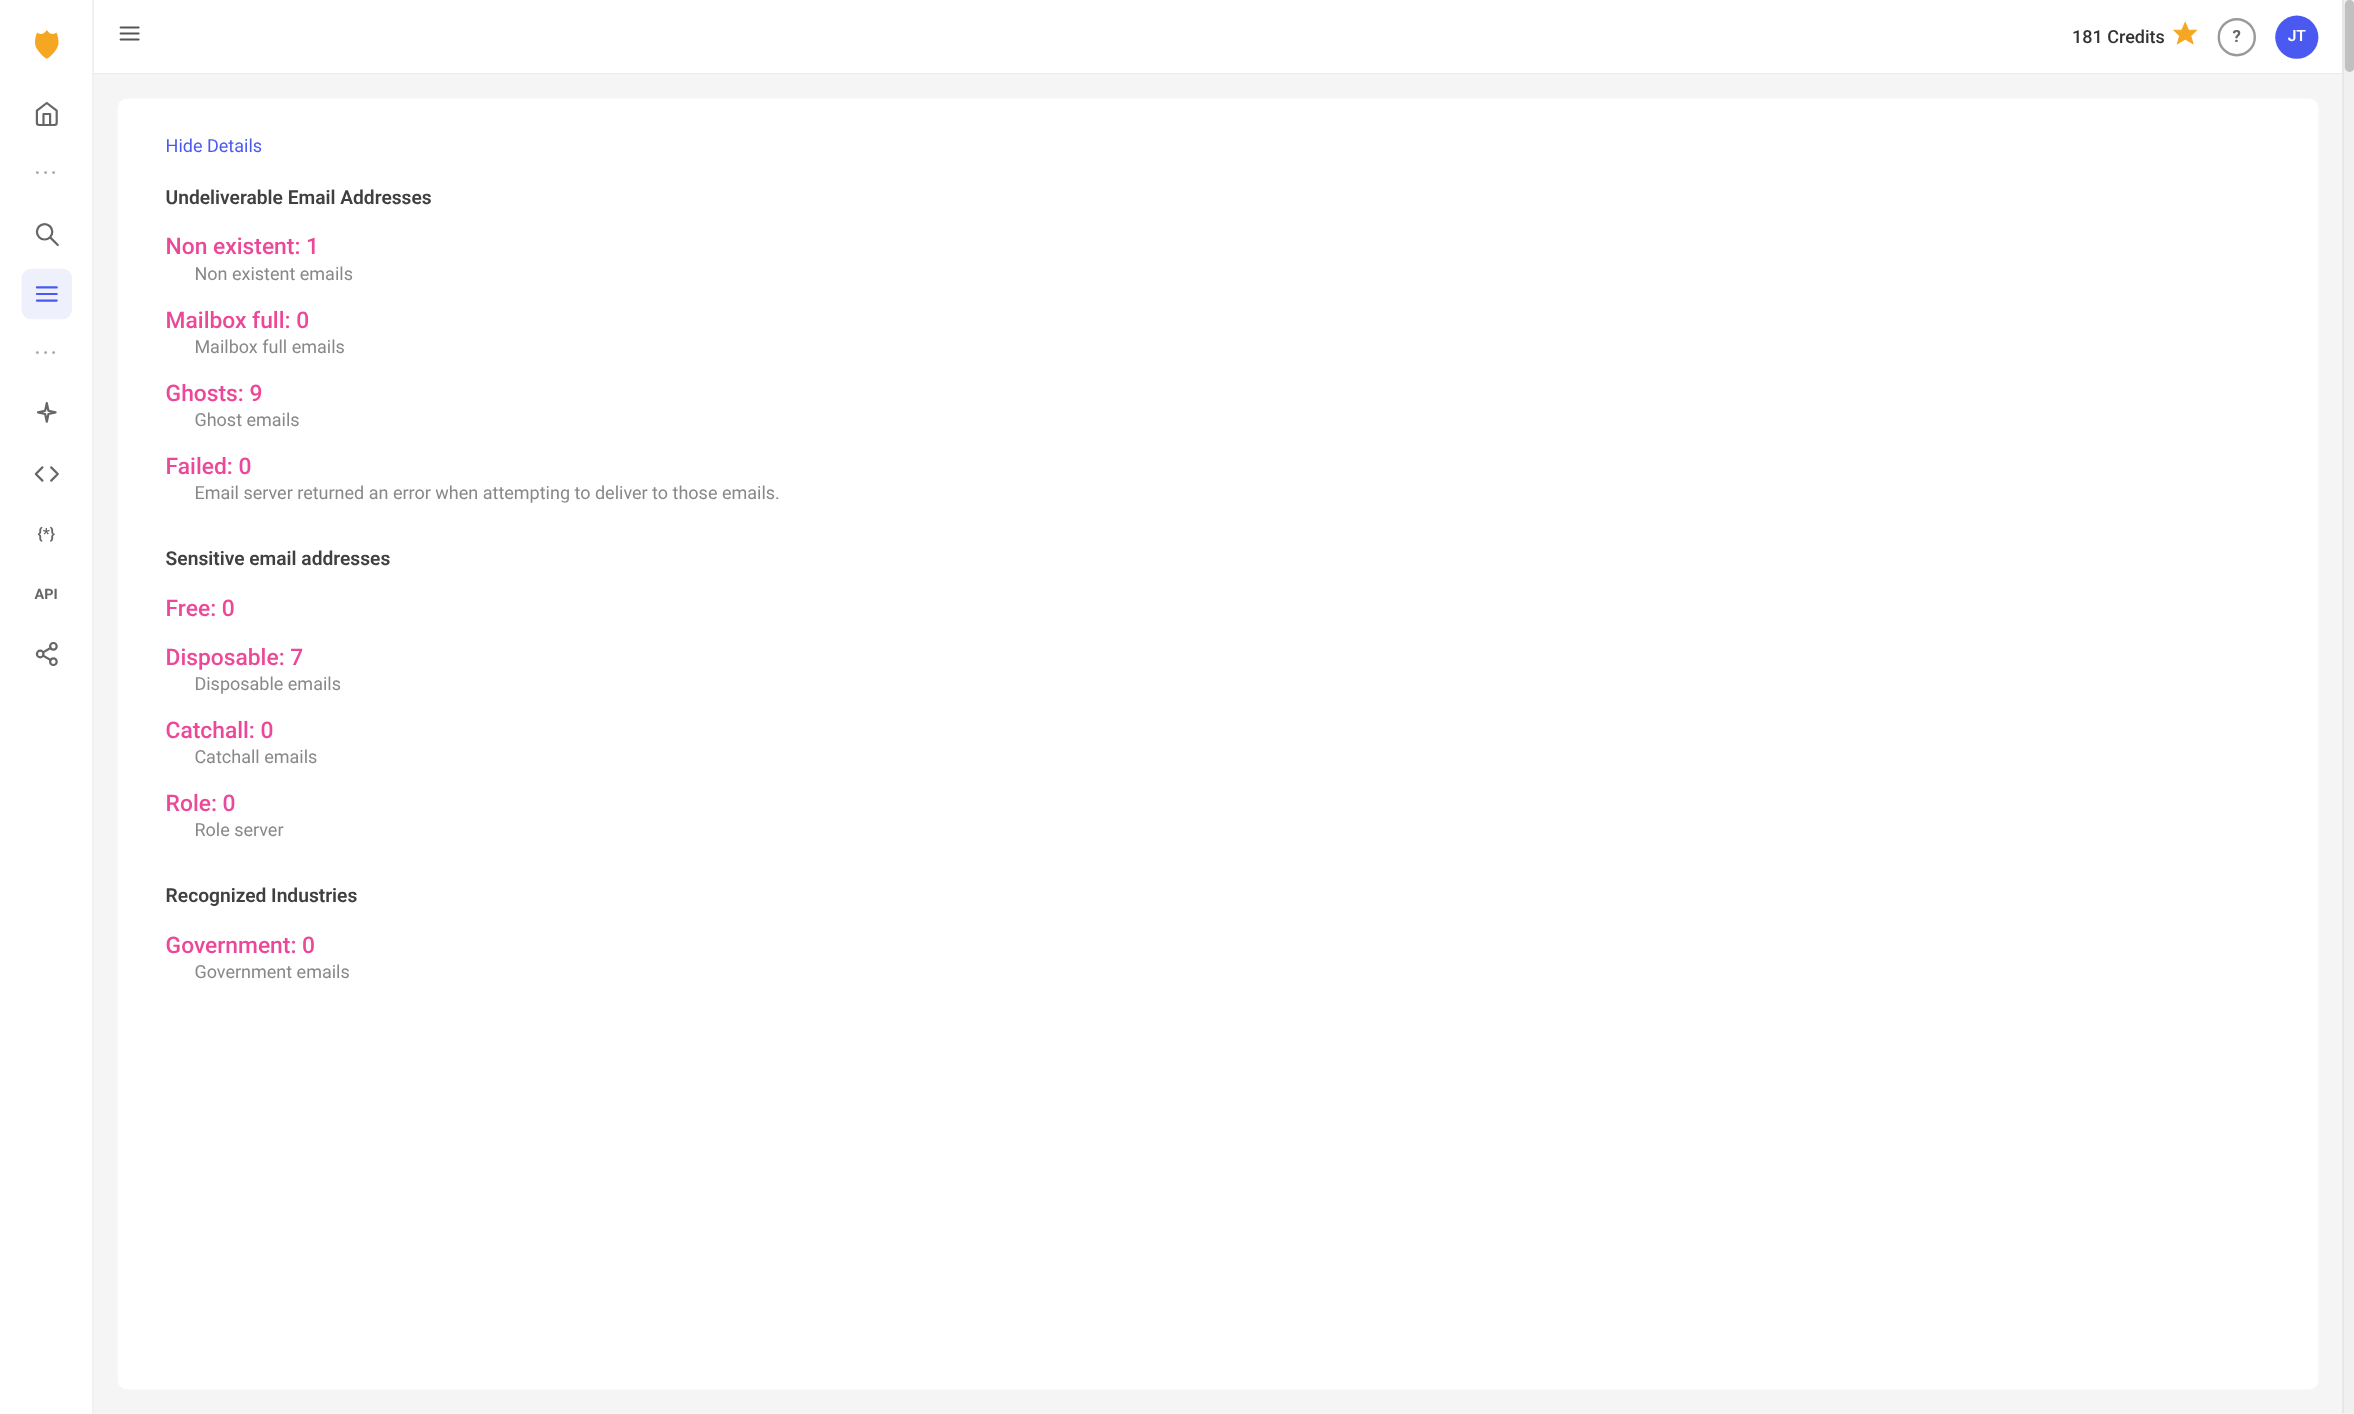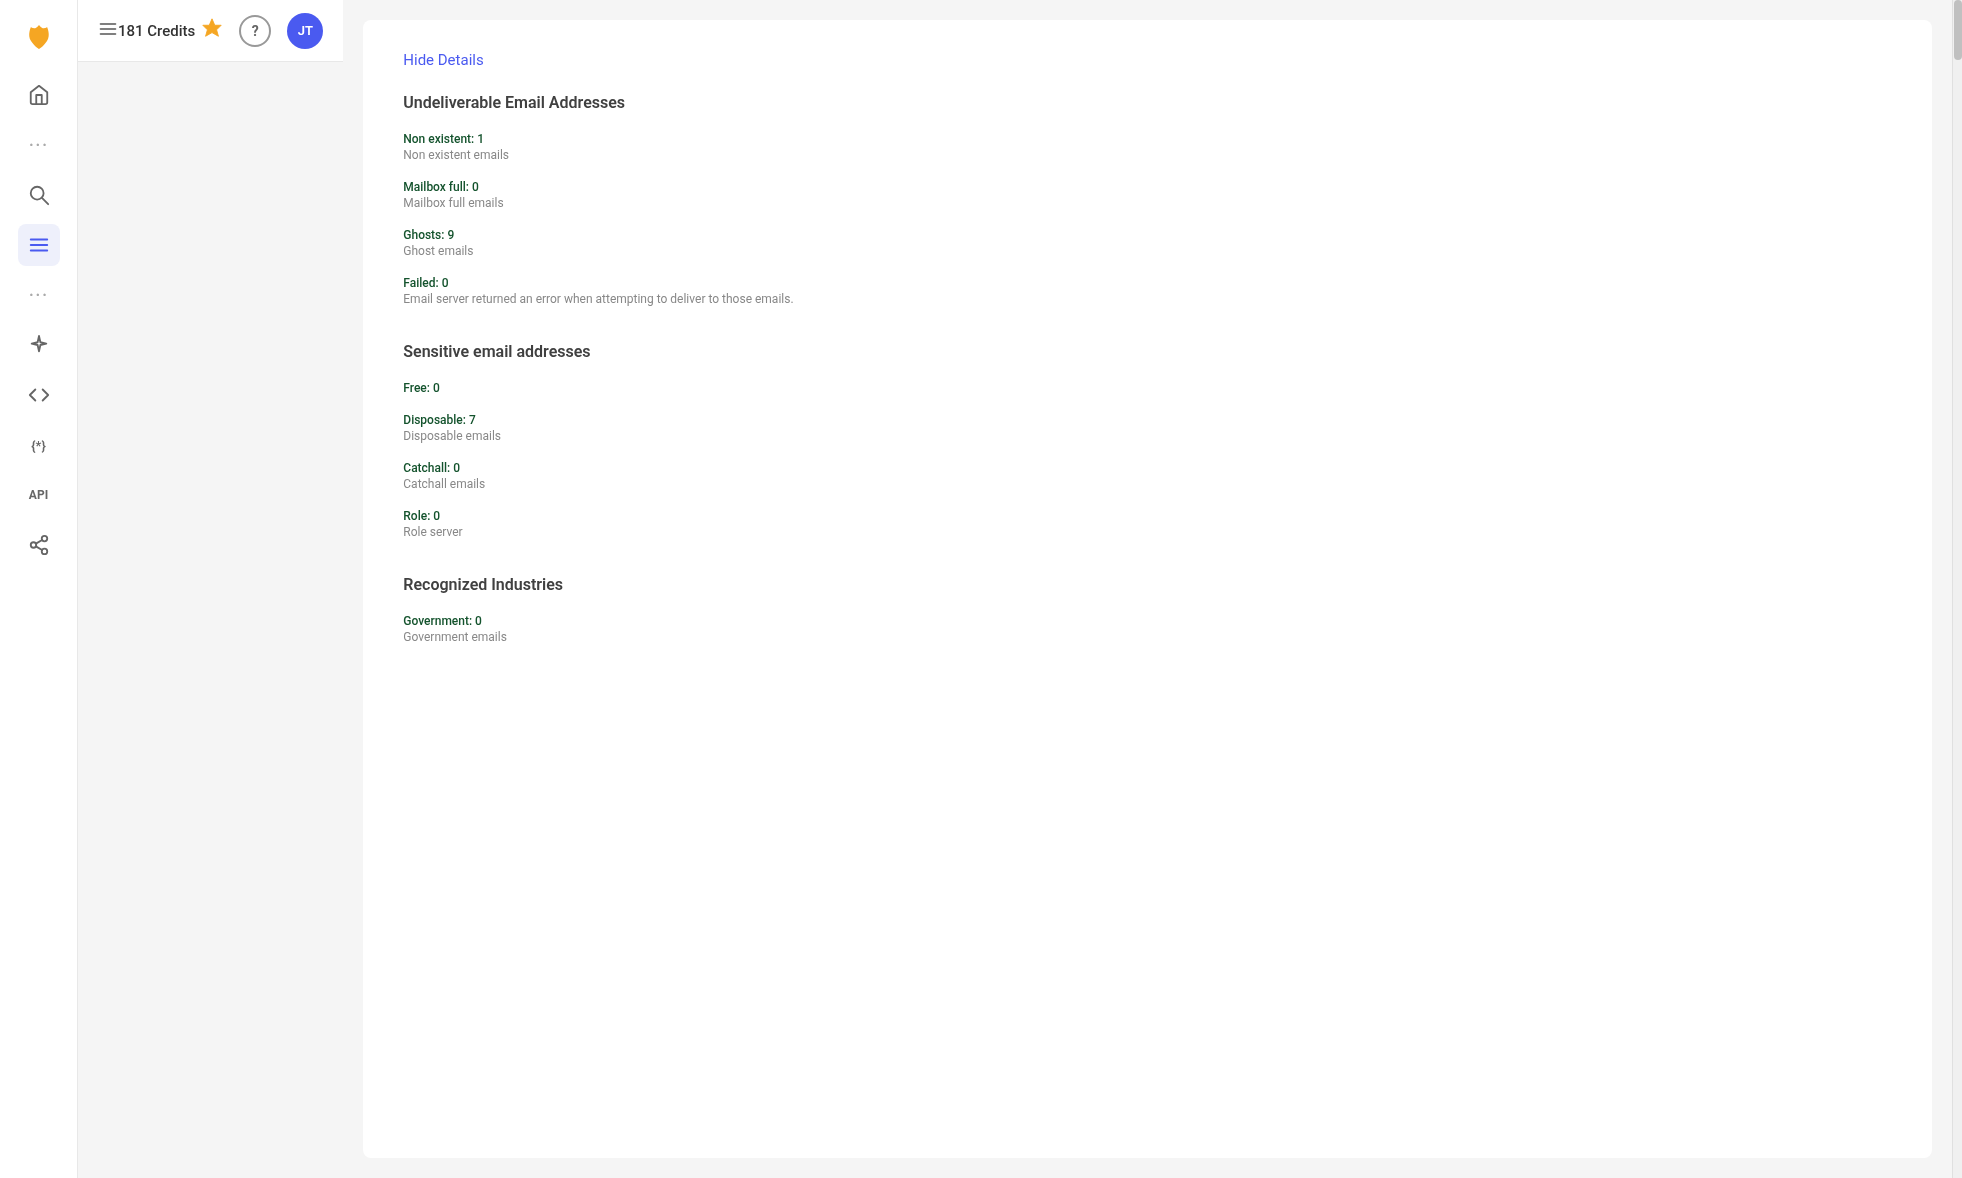--- a/index.html
+++ b/index.html
@@ -39,20 +39,21 @@
     }
     .icon-bar .nav-icon.active {
       background: #eef0fb;
       color: #4a5af0;
     }
 
     
     .main-area {
       flex: 1;
       display: flex;
+      flex-direction: column;
       overflow: hidden;
     }
 
     
     .top-header {
       height: 62px;
       background: #ffffff;
       border-bottom: 1px solid #e8e8e8;
       display: flex;
       align-items: center;
@@ -143,28 +144,29 @@
     .section-title {
       font-size: 16px;
       font-weight: 600;
       color: #404040;
       margin-bottom: 20px;
     }
     .stat-group {
       margin-bottom: 18px;
     }
     .stat-label {
-      font-size: 12px;
+      font-size: 19px;
       font-weight: 500;
-      color: #14532d;
+      color: #ec4899;
       margin-bottom: 2px;
     }
     .stat-desc {
-      font-size: 12px;
+      font-size: 15px;
       color: #888;
+      margin-left: 24px;
     }
 
     
     .content-area::-webkit-scrollbar {
       width: 8px;
     }
     .content-area::-webkit-scrollbar-track {
       background: #f0f0f0;
     }
     .content-area::-webkit-scrollbar-thumb {

